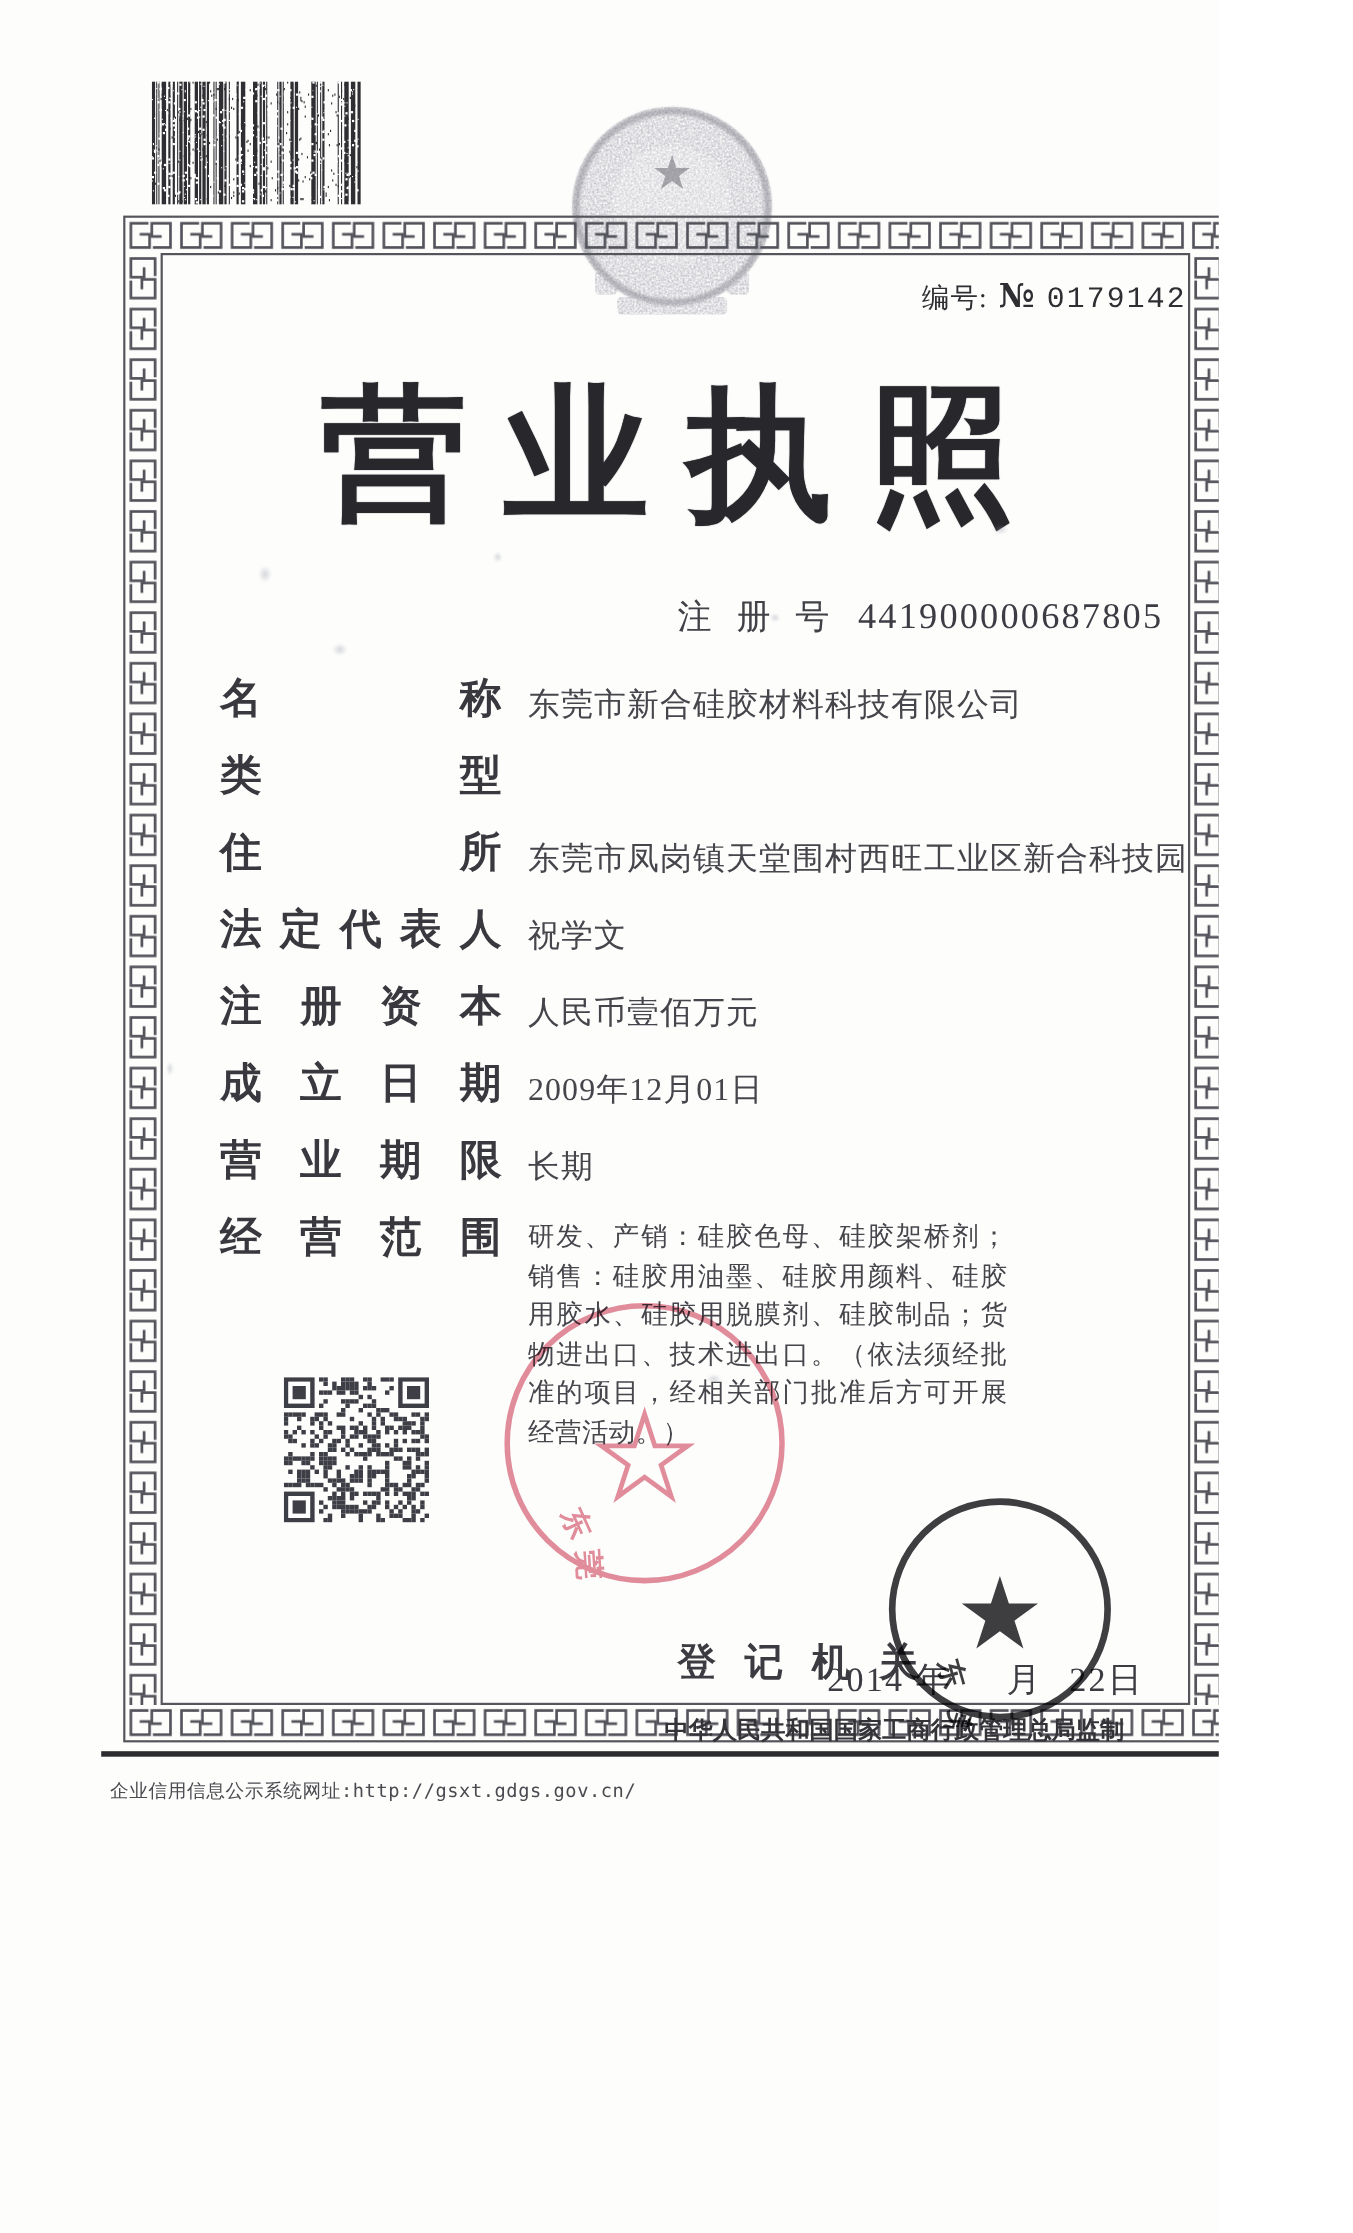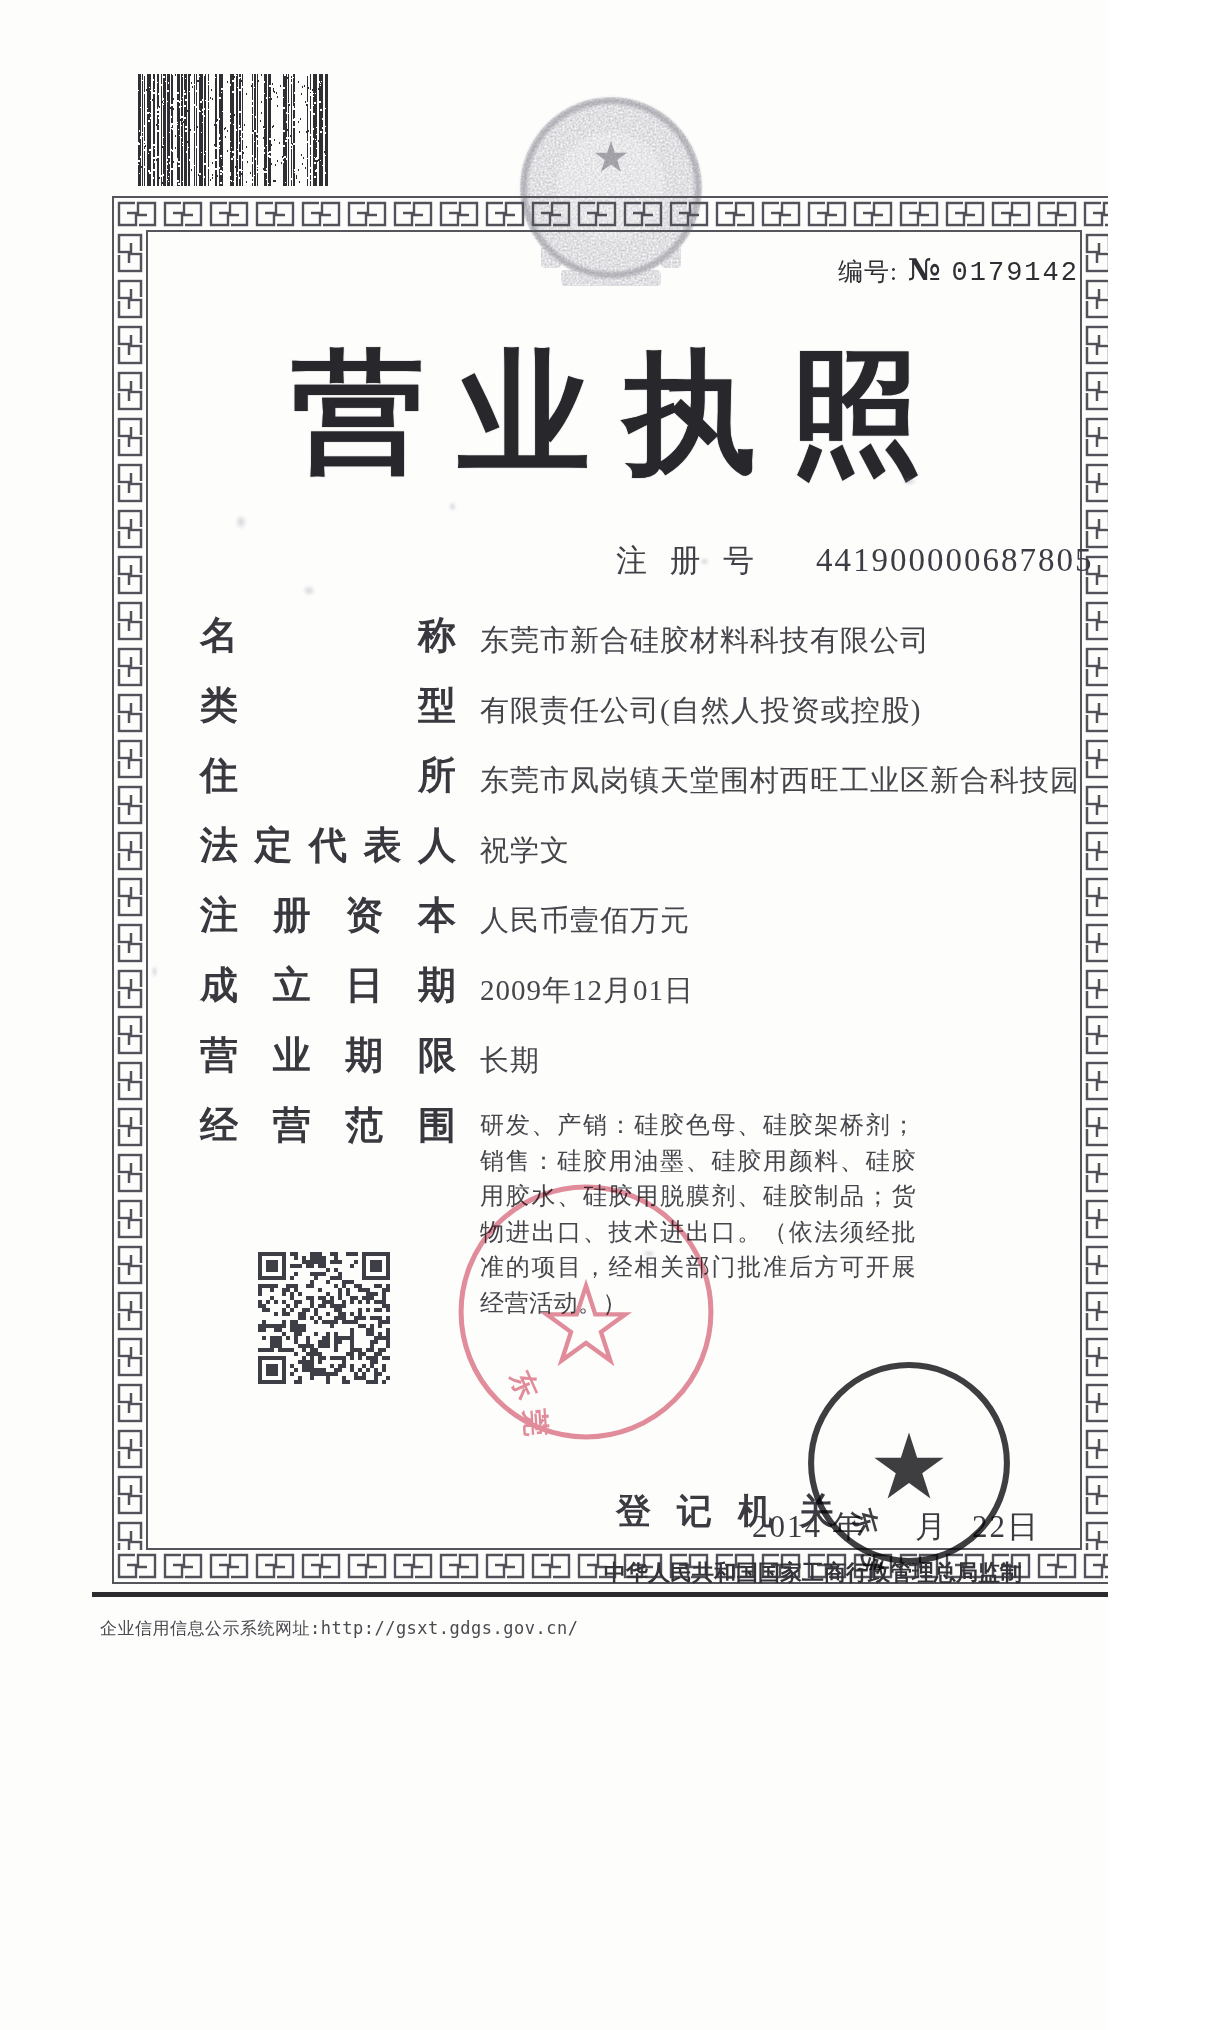--- a/index.html
+++ b/index.html
@@ -28,21 +28,21 @@
 
   
   .license-title{position:absolute;left:292px;top:338px;width:630px;height:152px;
     display:flex;justify-content:space-between;align-items:center;
     font-size:132px;font-weight:bold;color:#28282c;
     font-family:"Liberation Serif",serif;text-shadow:0 0 1px #44444a;}
 
   
   .reg-row{position:absolute;left:616px;top:540px;display:flex;align-items:baseline;gap:26px;}
   .reg-label{width:138px;display:flex;justify-content:space-between;font-size:31px;color:#414147;}
-  .reg-number{font-size:33px;letter-spacing:2px;color:#3c3c44;font-family:"Liberation Serif",serif;margin-left:36px;}
+  .reg-number{font-size:33px;letter-spacing:2px;color:#3c3c44;font-family:"Liberation Serif",serif;}
 
   
   .fields{position:absolute;left:200px;top:612px;width:720px;}
   .field-row{display:flex;align-items:flex-start;margin-bottom:21px;min-height:49px;}
   .field-label{width:256px;flex:0 0 256px;display:flex;justify-content:space-between;
     font-size:38px;font-weight:700;color:#38383e;line-height:1.25;}
   .field-value{margin-left:24px;padding-top:9px;font-size:29px;color:#45454b;
     letter-spacing:1px;white-space:nowrap;}
   .field-row.scope .field-value{white-space:normal;width:436px;font-size:24px;line-height:1.48;
     letter-spacing:.5px;text-align:justify;padding-top:6px;}
@@ -1078,21 +1078,20 @@
           <span>名</span>
           <span>称</span>
         </div>
       <div class="field-value" data-name="field-value">东莞市新合硅胶材料科技有限公司</div>
     </div>
     <div class="field-row" data-name="field-row-type">
       <div class="field-label" data-name="field-label">
           <span>类</span>
           <span>型</span>
         </div>
-      <div class="field-value" data-name="field-value">有限责任公司(自然人投资或控股)</div>
     </div>
     <div class="field-row" data-name="field-row-address">
       <div class="field-label" data-name="field-label">
           <span>住</span>
           <span>所</span>
         </div>
       <div class="field-value" data-name="field-value">东莞市凤岗镇天堂围村西旺工业区新合科技园</div>
     </div>
     <div class="field-row" data-name="field-row-legal-representative">
       <div class="field-label" data-name="field-label">

